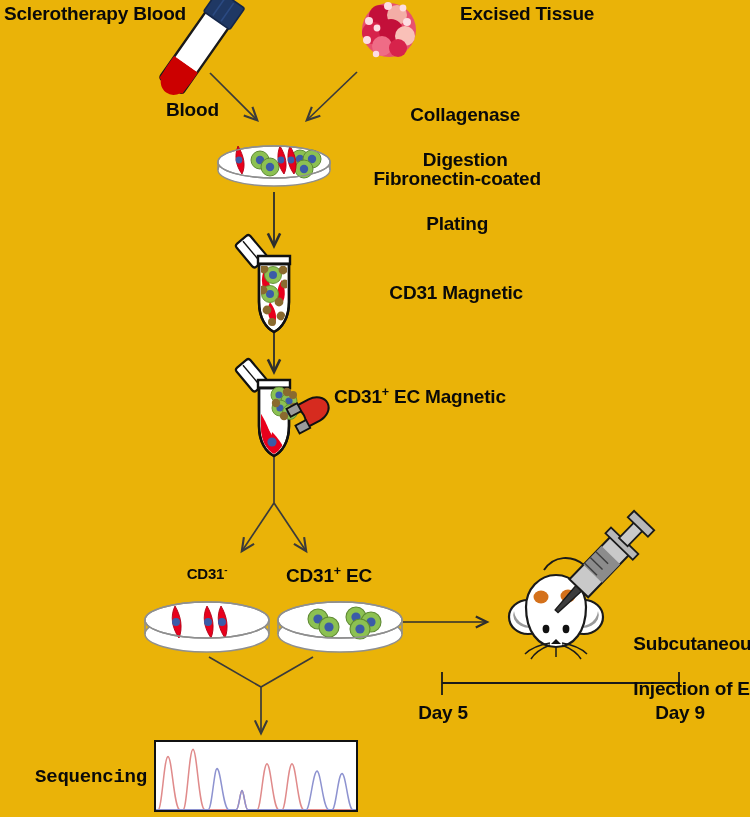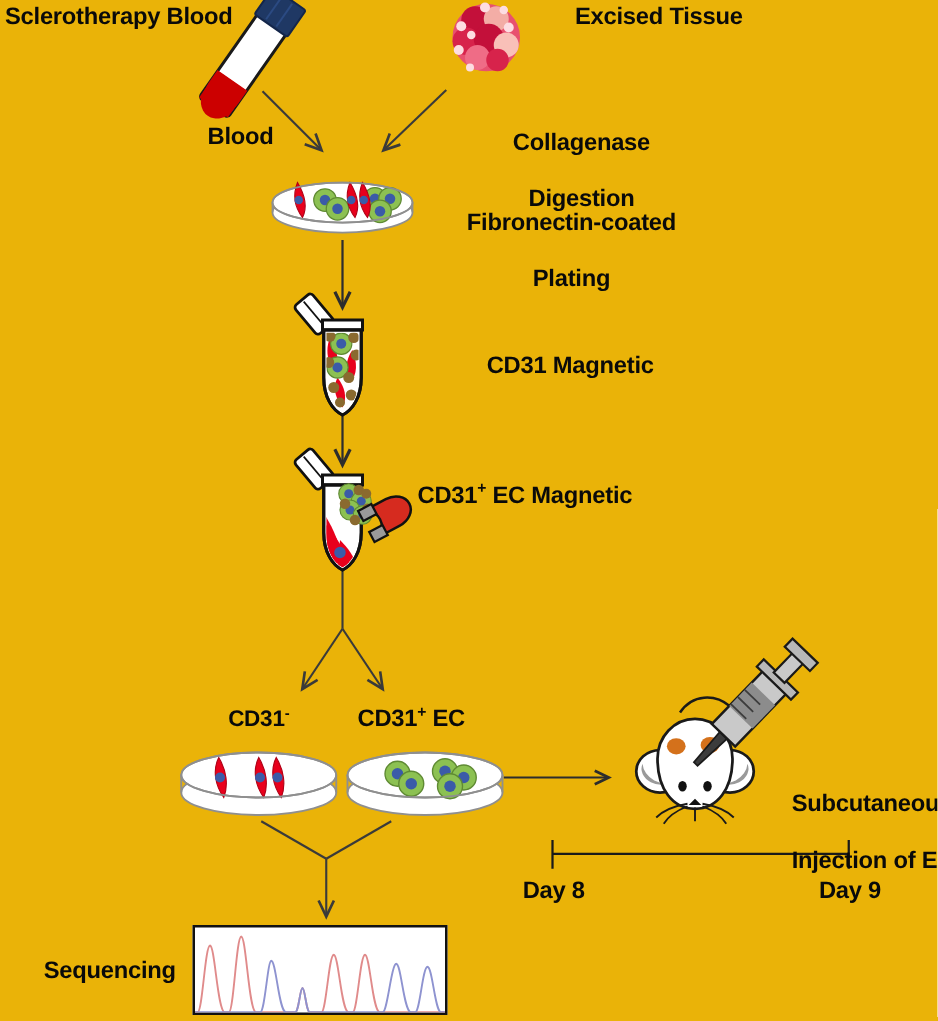--- a/index.html
+++ b/index.html
@@ -334,28 +334,28 @@
     <span>Collagenase</span><br>
     <span>Digestion</span>
   </div>
 
   <div class="lbl c" style="left:330px; top:260px; width:232px; font-size:19px;">
     <span>CD31 Magnetic</span><br>
   </div>
 
   <div class="lbl l" style="left:334px; top:386px; font-size:19px;"><span>CD31</span><span class="sup">+</span><span> EC Magnetic</span></div>
 
-  <div class="lbl c" style="left:150px; top:565px; width:114px; font-size:18px;"><span>CD31</span><span class="sup">-</span></div>
+  <div class="lbl c" style="left:150px; top:565px; width:114px; font-size:15px;"><span>CD31</span><span class="sup">-</span></div>
 
   <div class="lbl c" style="left:264px; top:565px; width:130px; font-size:19px;"><span>CD31</span><span class="sup">+</span><span> EC</span></div>
 
   <div class="lbl l" style="left:613px; top:611px; width:140px; font-size:19px;">
     <span>Subcutaneous</span><br>
     <span>Injection of EC</span>
   </div>
 
-  <div class="lbl c" style="left:406px; top:702px; width:74px; font-size:19px;">Day 8</div>
+  <div class="lbl c" style="left:406px; top:702px; width:74px; font-size:19px;">Day 5</div>
 
   <div class="lbl c" style="left:643px; top:702px; width:74px; font-size:19px;">Day 9</div>
 
-  <div class="lbl l" style="left:35px; top:766px; font-size:19px;">Sequencing</div>
+  <div class="lbl l" style="left:35px; top:766px; font-size:19px;font-family:Liberation Mono, monospace;">Sequencing</div>
 
 </div>
 
 </body></html>

